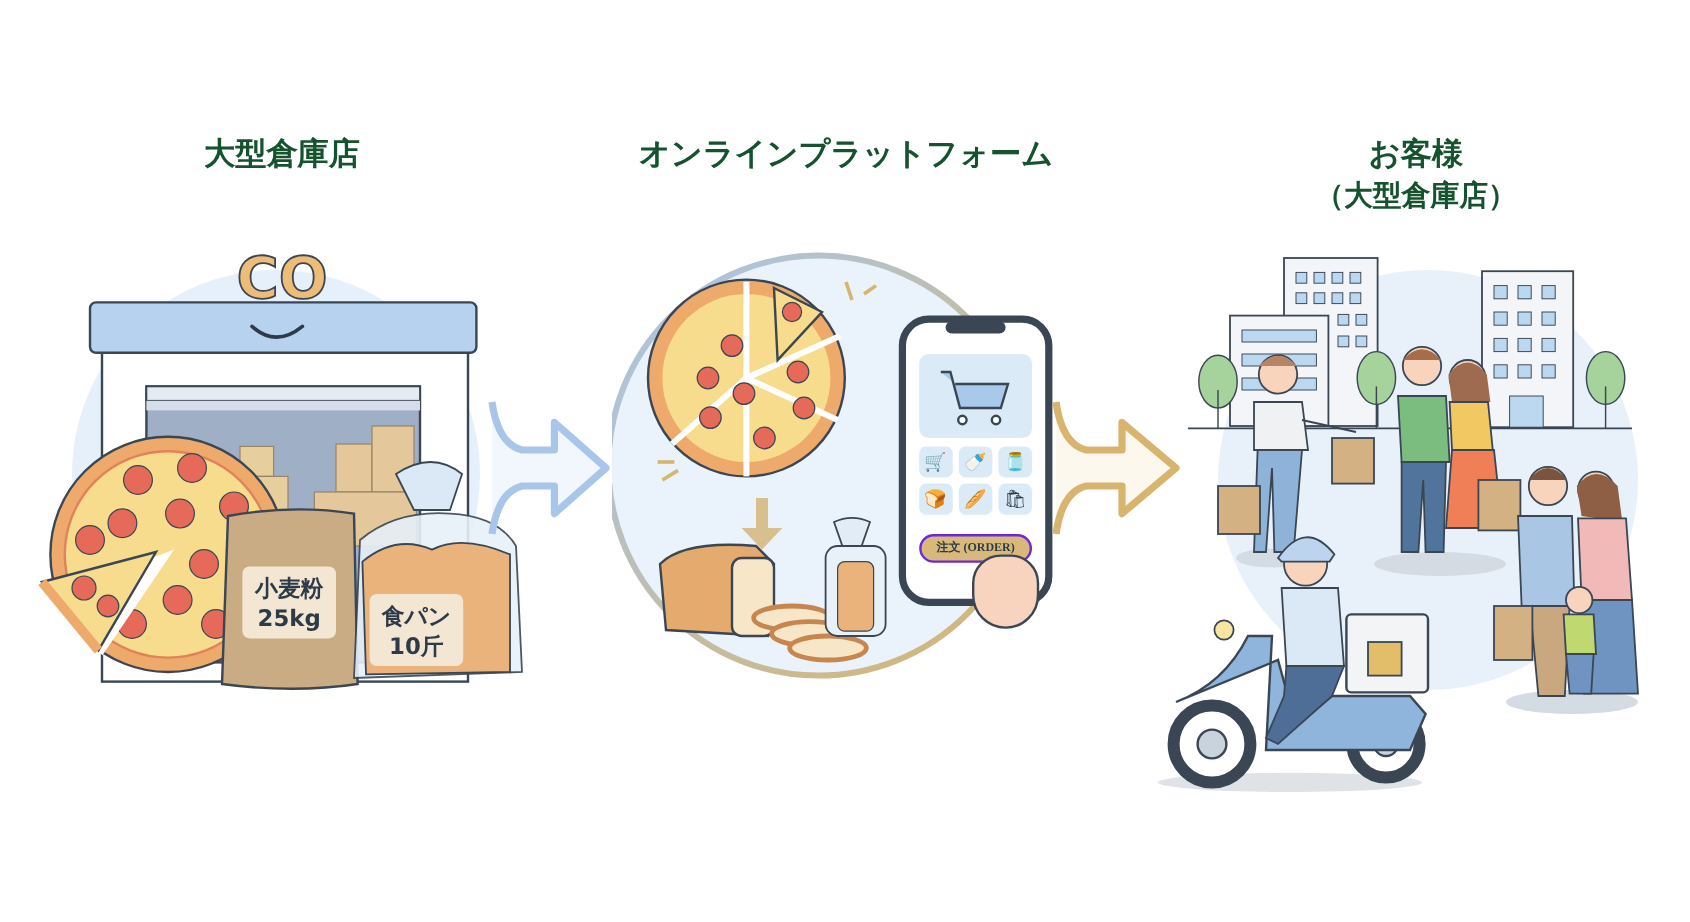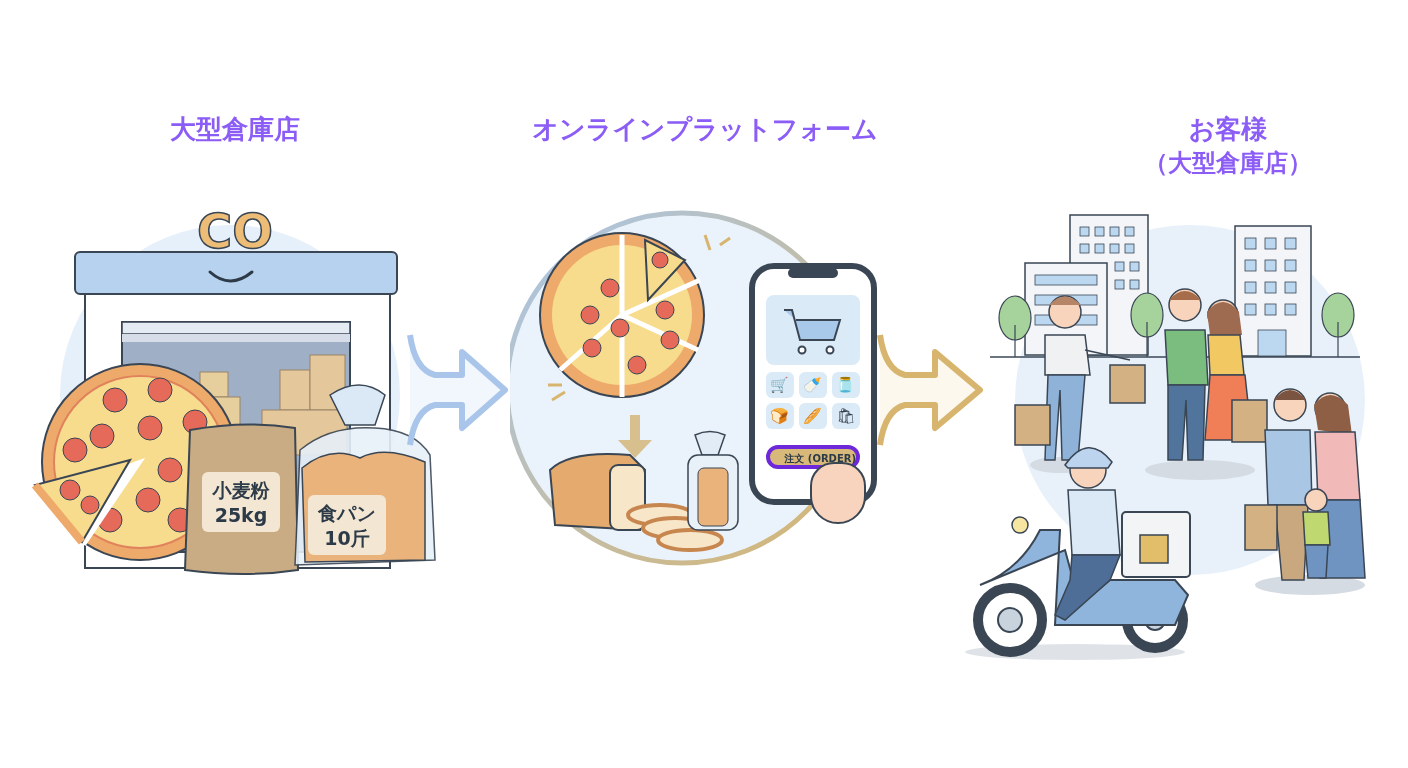--- a/index.html
+++ b/index.html
@@ -1,32 +1,32 @@
 <!DOCTYPE html>
 <html><head>
 <meta charset="utf-8">
 <style>
   html,body{margin:0;padding:0;background:#ffffff;}
   body{width:1408px;height:768px;position:relative;overflow:hidden;font-family:"DejaVu Sans","Liberation Sans",sans-serif;color:#2d3a48;}
-  .stage-title{position:absolute;text-align:center;font-weight:bold;line-height:1.35;color:#8b5cf6;}
+  .stage-title{position:absolute;text-align:center;font-weight:bold;line-height:1.35;color:#14532d;}
   .stage-title .main{font-size:26px;display:block;}
   .stage-title .sub{font-size:24px;display:block;}
   .panel{position:absolute;}
   svg text{font-family:"DejaVu Sans","Liberation Sans",sans-serif;}
 </style>
 </head>
 <body>
 
 <div class="stage-title" style="left:110px;top:112px;width:250px;">
   <span class="main">大型倉庫店</span>
 </div>
 <div class="stage-title" style="left:500px;top:112px;width:410px;">
   <span class="main">オンラインプラットフォーム</span>
 </div>
-<div class="stage-title" style="left:1108px;top:112px;width:240px;">
+<div class="stage-title" style="left:1060px;top:112px;width:240px;">
   <span class="main">お客様</span>
   <span class="sub">（大型倉庫店）</span>
 </div>
 
 <div class="panel" style="left:30px;top:200px;width:420px;height:400px;">
   <svg width="420" height="400" viewBox="0 0 420 400">
     <circle cx="200" cy="195" r="170" fill="#e6f0fa"></circle>
 
     <rect x="55" y="88" width="305" height="280" fill="#ffffff" stroke="#3a4654" stroke-width="2"></rect>
     <rect x="45" y="52" width="322" height="42" rx="5" fill="#b7d2ee" stroke="#3a4654" stroke-width="2"></rect>
@@ -148,21 +148,21 @@
   </svg>
   
   <div style="position:absolute;left:256px;top:172px;width:94px;display:grid;grid-template-columns:repeat(3,28px);gap:5px;">
     <div style="height:26px;border-radius:6px;background:#dbeaf7;text-align:center;font-size:15px;line-height:26px;">🛒</div>
     <div style="height:26px;border-radius:6px;background:#dbeaf7;text-align:center;font-size:15px;line-height:26px;">🍼</div>
     <div style="height:26px;border-radius:6px;background:#dbeaf7;text-align:center;font-size:15px;line-height:26px;">🫙</div>
     <div style="height:26px;border-radius:6px;background:#dbeaf7;text-align:center;font-size:15px;line-height:26px;">🍞</div>
     <div style="height:26px;border-radius:6px;background:#dbeaf7;text-align:center;font-size:15px;line-height:26px;">🥖</div>
     <div style="height:26px;border-radius:6px;background:#dbeaf7;text-align:center;font-size:15px;line-height:26px;">🛍</div>
   </div>
-  <div style="position:absolute;left:256px;top:245px;width:94px;height:24px;border-radius:12px;background:#d9b97a;border:4px solid #6d28d9;box-sizing:border-box;text-align:right;font-size:10px;font-weight:bold;line-height:20px;color:#2d3a48;">注文 (ORDER)</div>
+  <div style="position:absolute;left:256px;top:245px;width:94px;height:24px;border-radius:12px;background:#d9b97a;border:2px solid #6d28d9;box-sizing:border-box;text-align:center;font-size:10px;font-weight:bold;line-height:20px;color:#2d3a48;font-family:Liberation Serif, serif;">注文 (ORDER)</div>
   <div style="position:absolute;left:300px;top:262px;width:56px;height:62px;border-radius:24px 24px 28px 28px;background:#f8d3bd;border:2px solid #3a4654;box-sizing:border-box;"></div>
 </div>
 
 <div class="panel" style="left:870px;top:330px;width:130px;height:120px;">
   <svg width="130" height="120" viewBox="0 0 130 120">
     <path d="M10 5 Q15 40 35 45 L65 45 L65 22 L110 60 L65 98 L65 75 L35 75 Q15 80 10 115" fill="#fdf8ee" stroke="#d8b56e" stroke-width="6" stroke-linejoin="round"></path>
   </svg>
 </div>
 
 <div class="panel" style="left:960px;top:200px;width:420px;height:470px;">

